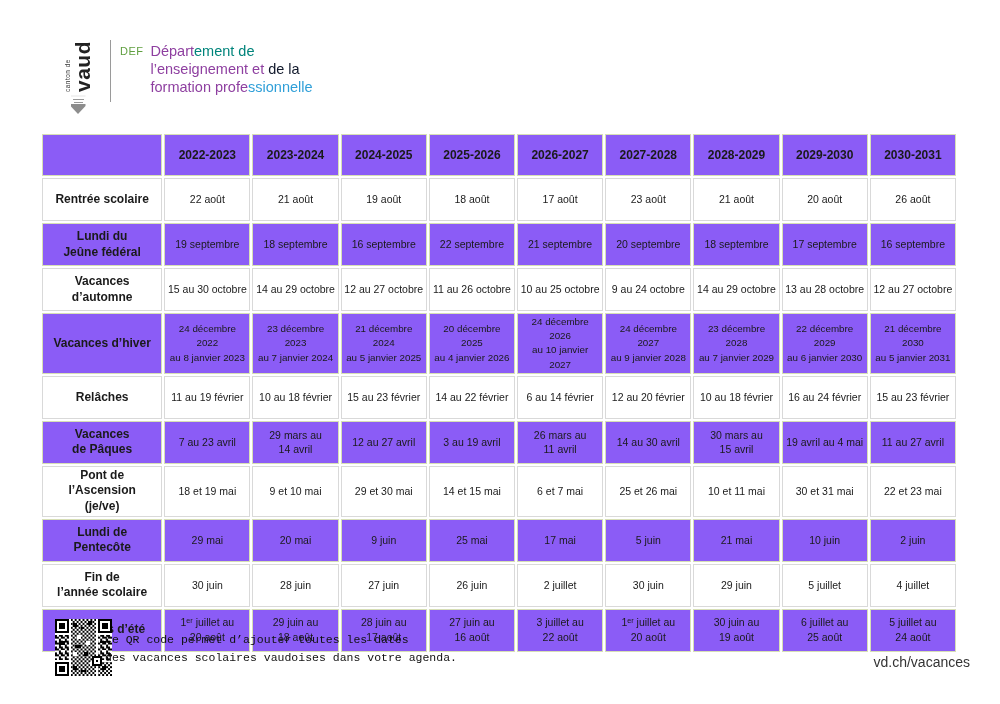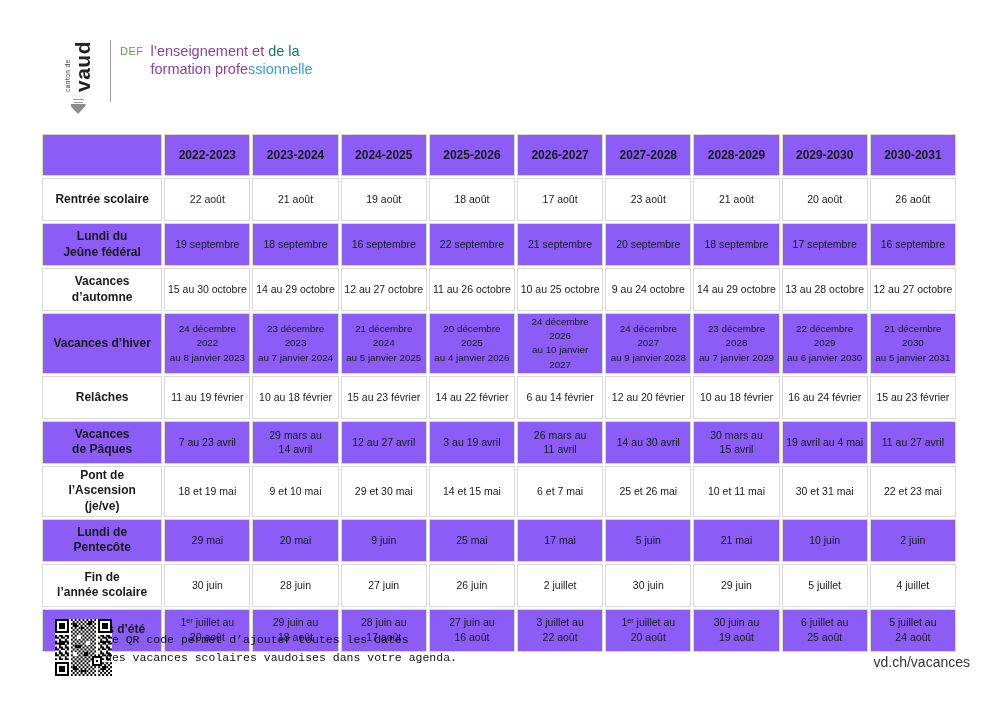--- a/index.html
+++ b/index.html
@@ -71,21 +71,24 @@
       <div class="vaud-vert">
         <span class="canton-small">canton de</span>
         <span class="canton-big">vaud</span>
       </div>
       <div class="shield"></div>
     </div>
     <div class="logo-divider"></div>
     <div class="def-label" style="color: rgb(95, 159, 63); text-align: right;">DEF</div>
     <div class="dept">
       <div class="dept-line">
-        <span style="color: rgb(142, 63, 160);">l’enseignement et </span><span style="color: #0f766e; text-align: right;">de la</span>
+        <span style="color: rgb(142, 63, 160);">Départ</span><span style="color: rgb(0, 132, 123);">ement de</span>
+      </div>
+      <div class="dept-line">
+        <span style="color: rgb(142, 63, 160);">l’enseignement et </span><span style="color: #0f172a; text-align: right;">de la</span>
       </div>
       <div class="dept-line">
         <span style="color: rgb(142, 63, 160);">formation profe</span><span style="color: rgb(47, 159, 216);">ssionnelle</span>
       </div>
     </div>
   </div>
 
 
   <table class="vac-table">
     <colgroup>

